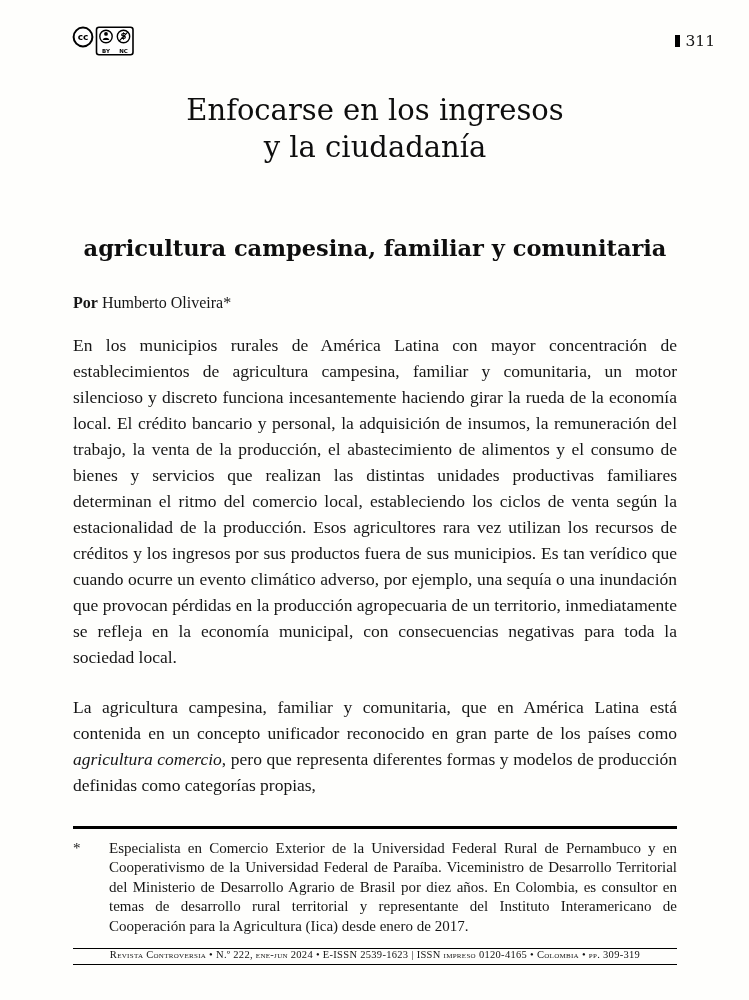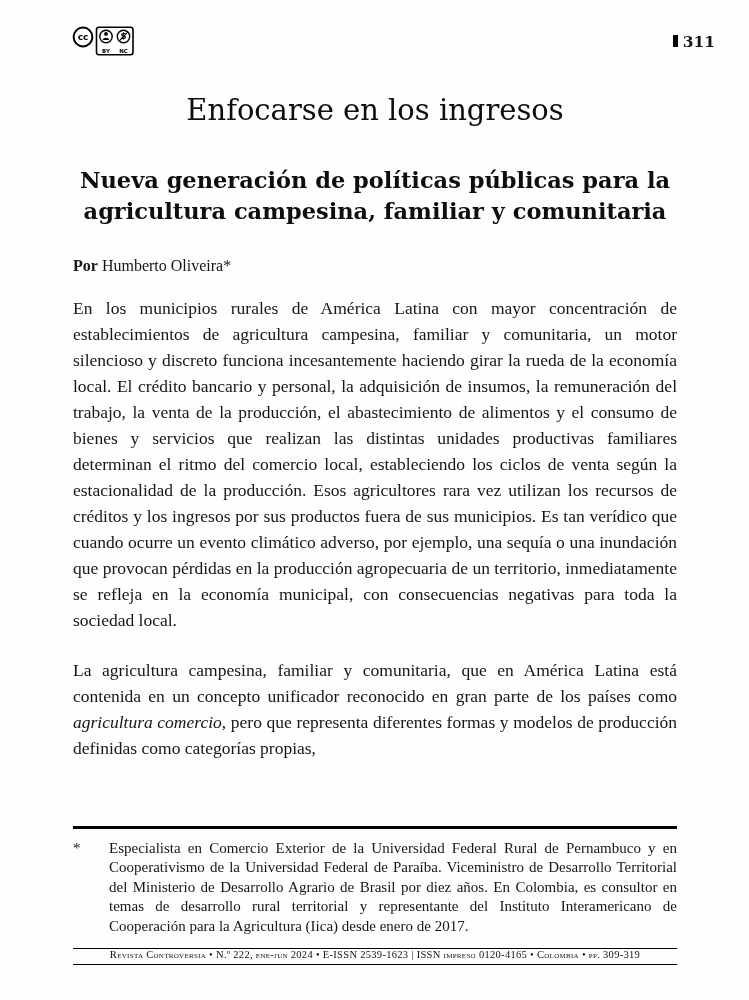--- a/index.html
+++ b/index.html
@@ -8,21 +8,21 @@
         font-family:"Liberation Serif",serif;color:#161616;overflow:hidden;}
 
   
   .header{position:absolute;top:26px;left:72px;right:34px;display:flex;
           justify-content:space-between;align-items:center;}
   .cc{display:block;}
   .cc text{text-anchor:middle;font-family:"DejaVu Sans",sans-serif;fill:#000;}
   .cc-cc{font-size:9px;font-weight:700;}
   .cc-s{font-size:8.5px;font-weight:700;}
   .cc-lbl{font-size:5.5px;font-weight:700;}
-  .pnum{display:flex;align-items:center;gap:5px;font-size:15.5px;font-weight:700;
+  .pnum{display:flex;align-items:center;gap:5px;font-size:15.5px;font-weight:400;
         font-family:"DejaVu Serif",serif;}
   .pnum-marker{display:inline-block;width:5px;height:12px;background:#000;}
 
   
   .col{position:absolute;left:73px;width:604px;top:0;height:824px;overflow:hidden;}
   .title{margin:92px 0 0;text-align:center;font-family:"DejaVu Serif",serif;
          font-size:29px;line-height:37px;font-weight:400;color:#0e0e0e;}
   .subtitle{margin:36px 0 0;text-align:center;font-family:"DejaVu Serif",serif;
             font-size:22.5px;line-height:31px;font-weight:700;color:#0e0e0e;}
   .byline{margin:30px 0 0;font-size:16px;}
@@ -71,23 +71,23 @@
       <text class="cc-lbl" x="51.5" y="26.8">NC</text>
     </svg>
 
     <div class="pnum">
       <span class="pnum-marker"></span>
       <span>311</span>
     </div>
   </div>
 
   <div class="col">
-    <h1 class="title"><span>Enfocarse en los ingresos</span><br></h1>
+    <h1 class="title"><span>Enfocarse en los ingresos</span><br><span>y la ciudadanía</span></h1>
 
-    <h2 class="subtitle"><span>Nueva generación de políticas públicas para la</span><br><span>agricultura campesina, familiar y comunitaria</span></h2>
+    <h2 class="subtitle"><br><span>agricultura campesina, familiar y comunitaria</span></h2>
 
     <p class="byline"><span class="byline-prefix">Por</span> <span>Humberto Oliveira*</span></p>
 
     <p class="para">En los municipios rurales de América Latina con mayor concentración de establecimientos de agricultura campesina, familiar y comunitaria, un motor silencioso y discreto funciona incesantemente haciendo girar la rueda de la economía local. El crédito bancario y personal, la adquisición de insumos, la remuneración del trabajo, la venta de la producción, el abastecimiento de alimentos y el consumo de bienes y servicios que realizan las distintas unidades productivas familiares determinan el ritmo del comercio local, estableciendo los ciclos de venta según la estacionalidad de la producción. Esos agricultores rara vez utilizan los recursos de créditos y los ingresos por sus productos fuera de sus municipios. Es tan verídico que cuando ocurre un evento climático adverso, por ejemplo, una sequía o una inundación que provocan pérdidas en la producción agropecuaria de un territorio, inmediatamente se refleja en la economía municipal, con consecuencias negativas para toda la sociedad local.</p>
 
     <p class="para second"><span>La agricultura campesina, familiar y comunitaria, que en América Latina está contenida en un concepto unificador reconocido en gran parte de los países como </span><span class="em">agricultura comercio</span><span>, pero que representa diferentes formas y modelos de producción definidas como categorías propias,</span></p>
   </div>
 
   <div class="fnblock">
     <div class="fnrule"></div>

